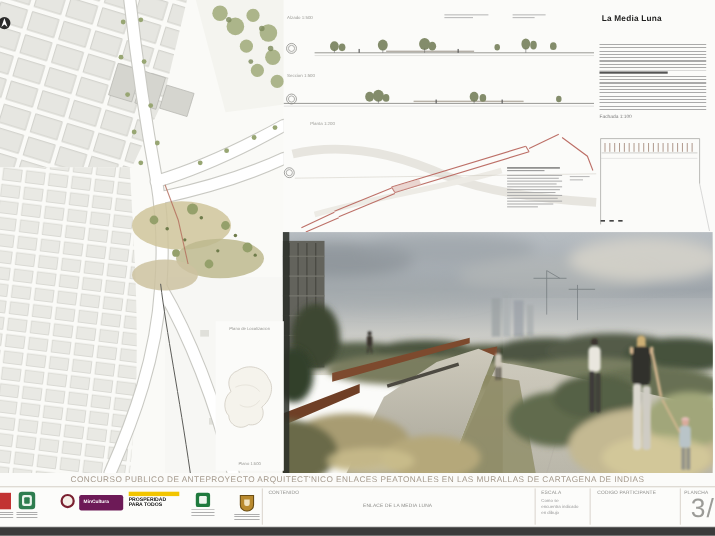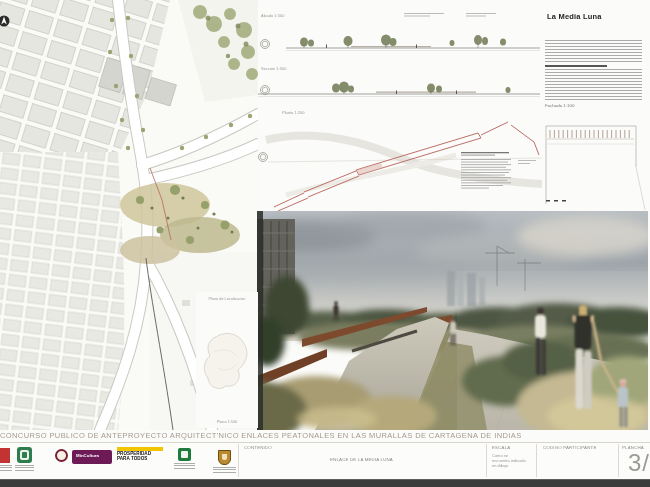--- a/index.html
+++ b/index.html
@@ -8,21 +8,21 @@
     position:relative;width:650px;height:487px;background:#fbfbf9;
     font-family:"Liberation Sans",sans-serif;overflow:hidden;color:#333;
   }
   .abs{position:absolute;}
   
   .tlines{background:repeating-linear-gradient(to bottom,#8f8f8f 0,#8f8f8f 1px,transparent 1px,transparent 3px);opacity:.75;}
   .cap{background:repeating-linear-gradient(to bottom,#9a9a9a 0,#9a9a9a 1px,transparent 1px,transparent 2.4px);opacity:.8;}
   .tiny{font-size:8px;transform:scale(.55);transform-origin:0 0;white-space:nowrap;color:#8d8d8a;letter-spacing:.3px;}
   .tinyc{font-size:8px;transform:scale(.55);transform-origin:0 0;white-space:nowrap;color:#8d8d8a;}
   .title-bar{
-    top:429px;left:0;width:650px;height:13px;text-align:left;
+    top:429px;left:0;width:650px;height:13px;text-align:center;
     font-size:7.5px;color:#a59a8d;letter-spacing:.4px;line-height:13px;white-space:nowrap;
   }
   .info-bar{top:442px;left:0;width:650px;height:37px;border-top:1px solid #d8d3cb;background:#fcfcfa;}
   .vsep{position:absolute;top:1px;width:1px;height:33px;background:#ddd8d0;}
   .memoria-head{font-size:7.5px;font-weight:bold;color:#1f1f1f;letter-spacing:.2px;}
   .plancha-num{font-size:24px;color:#9b9b97;letter-spacing:1px;}
   .logo-box{position:absolute;}
   svg text{font-family:"Liberation Sans",sans-serif;}
 </style>
 </head>

